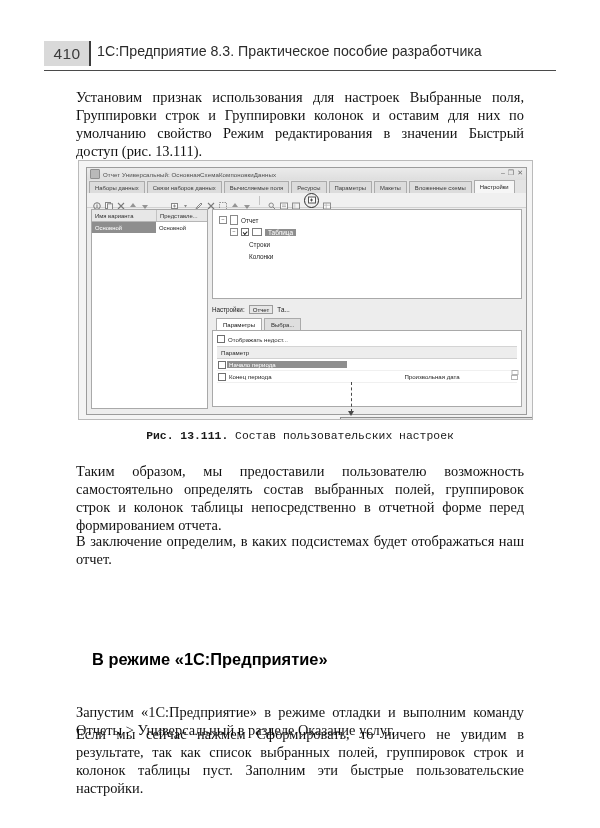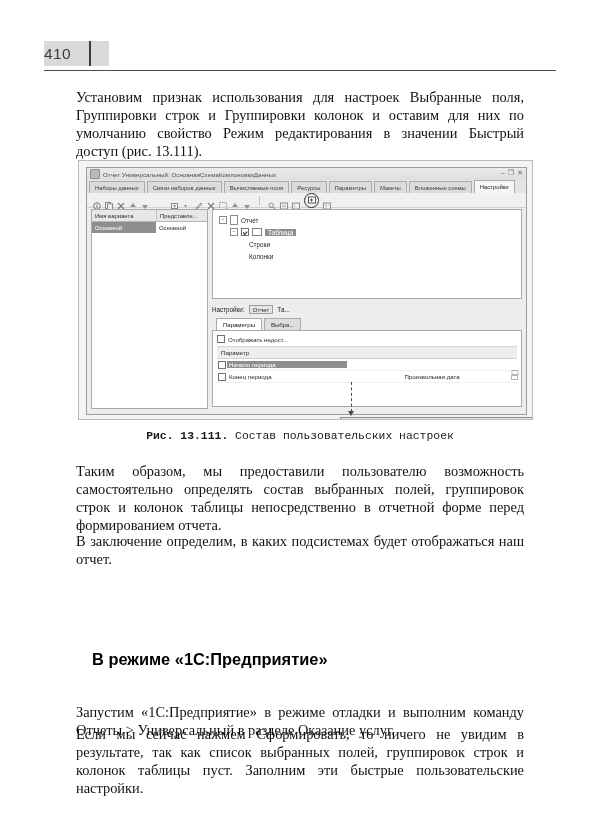--- a/index.html
+++ b/index.html
@@ -11,22 +11,22 @@
   .page{position:relative;width:600px;height:828px;box-sizing:border-box;}
 
   
   .header{
     position:absolute;left:44px;top:41px;width:512px;height:30px;
   }
   .header-rule{
     position:absolute;left:0;top:29px;width:512px;height:1.4px;background:#4a4a4a;
   }
   .folio-box{
-    position:absolute;left:0;top:0;width:65px;height:25px;
-    background:#d9d9d9;display:flex;align-items:center;justify-content:flex-start;
+    position:absolute;left:0;top:0;width:46px;height:25px;
+    background:#d9d9d9;display:flex;align-items:center;justify-content:center;
   }
   .folio{
     font-family:"Liberation Sans",sans-serif;font-size:15.5px;color:#3b3b3b;letter-spacing:.4px;
   }
   .folio-bar{position:absolute;left:45px;top:0px;width:2.2px;height:25px;background:#3d3d3d;}
   .head-title{
     position:absolute;left:53px;top:2px;
     font-family:"Liberation Sans",sans-serif;font-size:14.2px;color:#2b2b2b;white-space:nowrap;
   }
 
@@ -182,20 +182,21 @@
 </head>
 <body>
 
 <div class="page">
 
   <div class="header">
     <div class="folio-box">
       <span class="folio">410</span>
     </div>
     <div class="folio-bar"></div>
+    <div class="head-title">1С:Предприятие 8.3. Практическое пособие разработчика</div>
     <div class="header-rule"></div>
   </div>
 
   <div class="para" style="top:88px;">Установим признак использования для настроек Выбранные поля, Группировки строк и Группировки колонок и оставим для них по умолчанию свойство Режим редактирования в значении Быстрый доступ (рис. 13.111).</div>
 
   <div class="shot">
     <div class="win">
 
       <div class="titlebar">
         <span class="tb-ico"></span>

